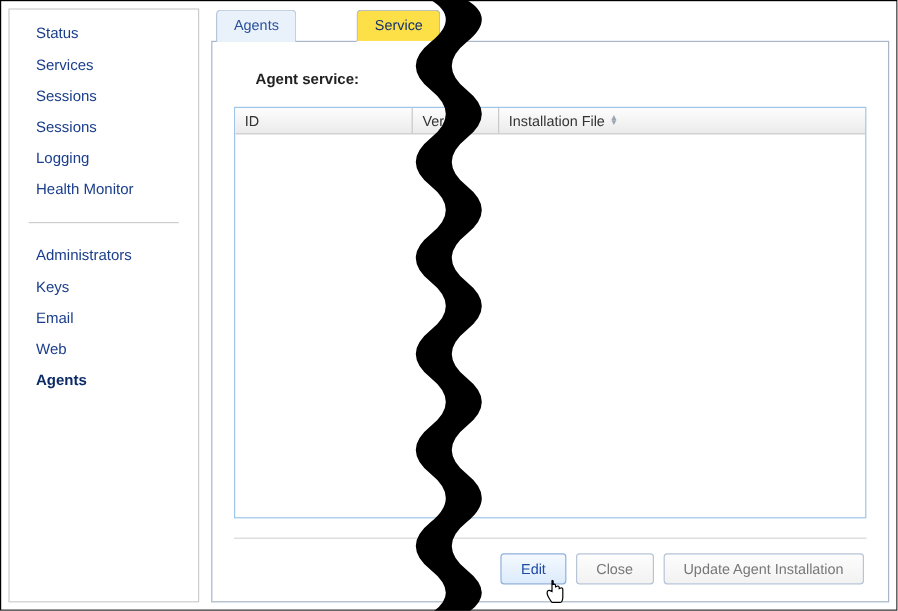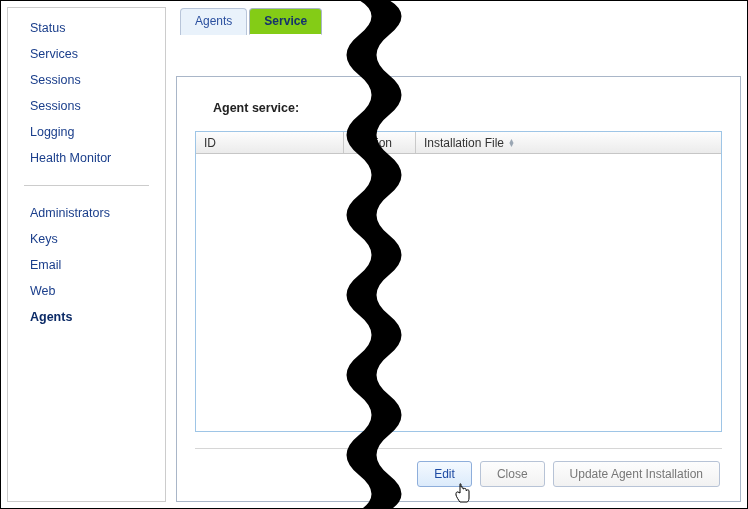--- a/index.html
+++ b/index.html
@@ -64,36 +64,36 @@
     margin-right: 2px;
     background: #e9f2fb;
     color: #2a4f9e;
     border-radius: 4px 4px 0 0;
     cursor: pointer;
     font-size: 12px;
     position: relative;
     top: 1px;
   }
   .tab.active {
-    background: #84cc16;
-    font-weight: bold;
+    background: #fde047;
+    font-weight: normal;
     color: #15316d;
     border-color: #a9b6c8;
     border-bottom: 1px solid #fff;
+    margin-left: 48px;
   }
   .panel {
     flex: 1;
     border: 1px solid #a9b6c8;
     background: #fff;
     padding: 18px 18px 14px 18px;
     display: flex;
     flex-direction: column;
     position: relative;
     z-index: 1;
-    margin-top: 42px;
   }
   .section-label {
     font-weight: bold;
     color: #222;
     margin: 6px 0 16px 18px;
     font-size: 12.5px;
   }
   .table-wrap {
     border: 1px solid #9ec5e6;
     background: #fff;

